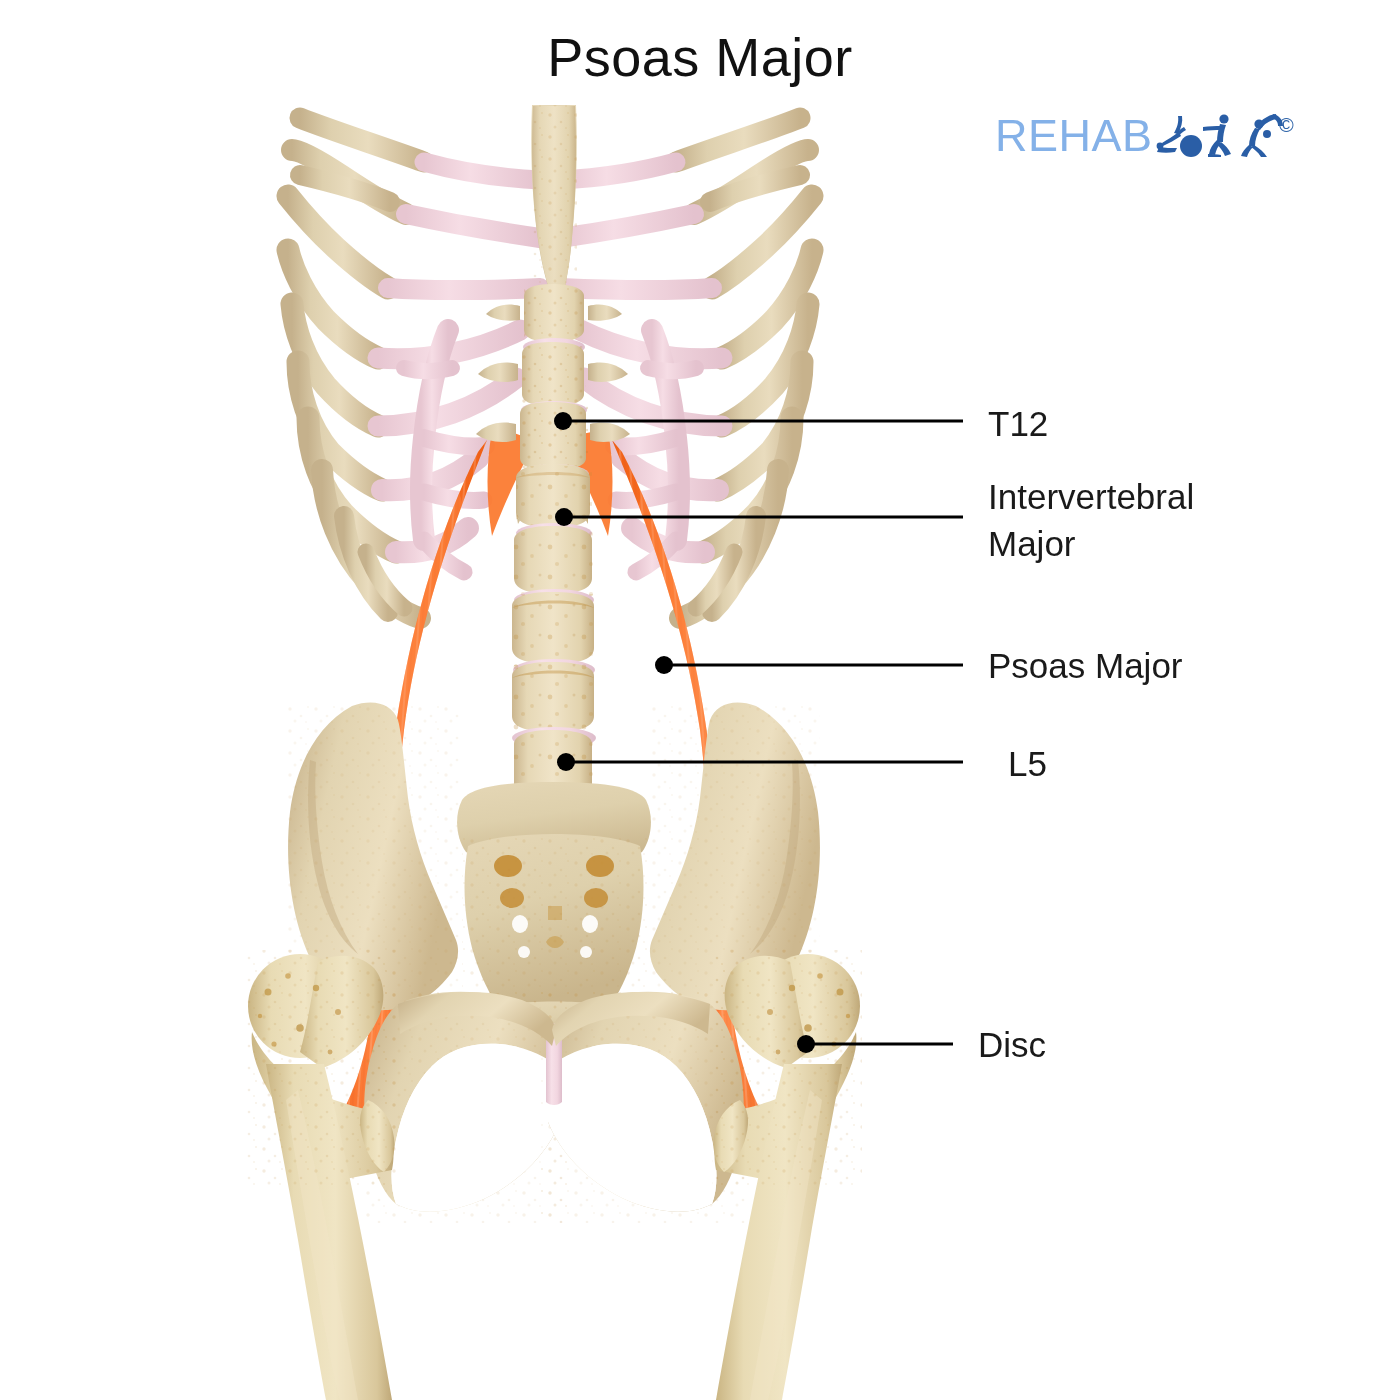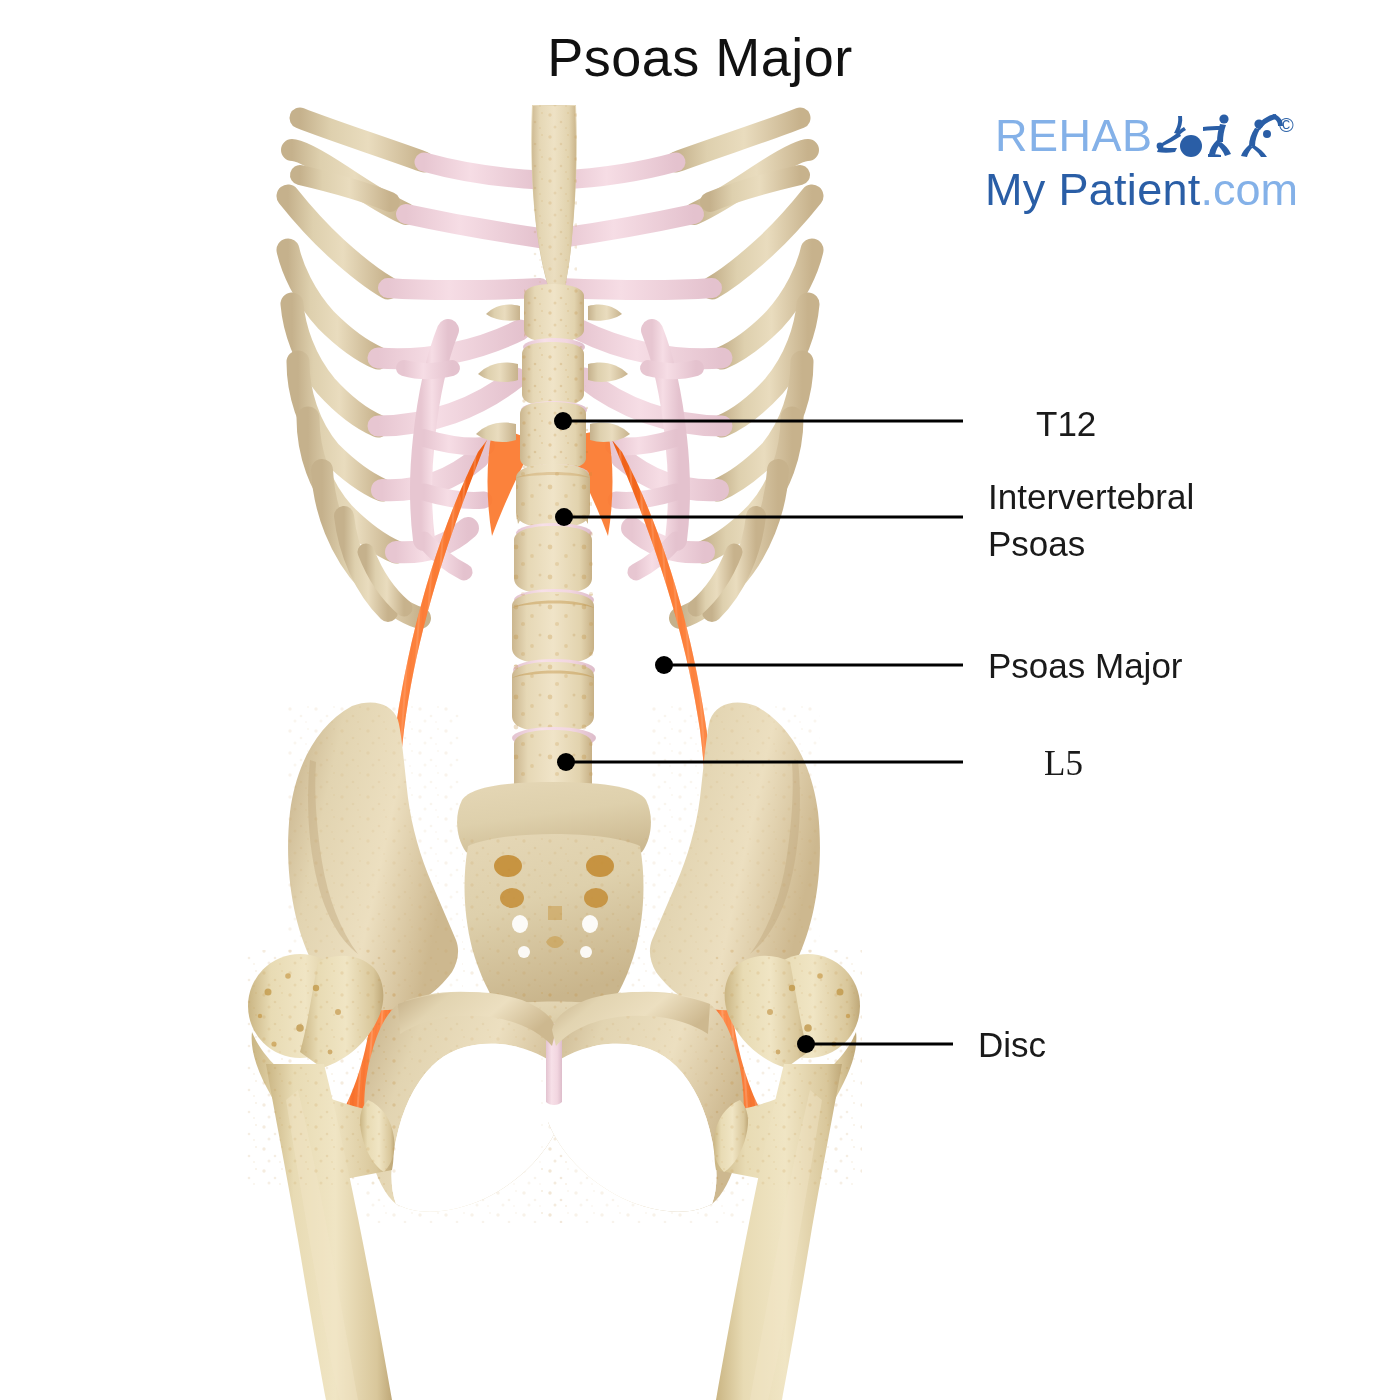--- a/index.html
+++ b/index.html
@@ -577,25 +577,22 @@
           <path d="M100 16 C96 22 94 28 94 34 L100 34 C100 28 102 22 105 17 Z"></path>
           <path d="M94 33 C90 37 87 40 86 44 L92 45 C93 41 95 38 98 35 Z"></path>
           <path d="M99 33 C104 36 109 40 112 45 L106 45 C103 40 99 37 96 35 Z"></path>
           <path d="M101 15 C106 8 113 3 121 2 L122 7 C115 8 109 12 105 18 Z"></path>
           <path d="M118 2 C124 3 128 8 128 14 L123 14 C123 10 121 7 117 6 Z"></path>
           <circle cx="112" cy="22" r="4"></circle>
         </g>
       </svg>
     </div>
     <span class="logo-copy">©</span>
-    <div class="logo-row2">
-      <span class="logo-mypatient">My Patient</span><span class="logo-com">.com</span>
-    </div>
   </div>
 
-  <div class="label" style="left:1036px; top:400px;">T12</div>
+  <div class="label" style="left:988px; top:400px;">T12</div>
   <div class="label" style="left:988px; top:473px;">Intervertebral
-Psoas</div>
+Major</div>
   <div class="label" style="left:988px; top:642px;">Psoas Major</div>
-  <div class="label" style="left:1044px; top:740px;font-family:Liberation Serif, serif;">L5</div>
+  <div class="label" style="left:1008px; top:740px;">L5</div>
   <div class="label" style="left:978px; top:1021px;">Disc</div>
 
 </div>
 
 </body></html>

